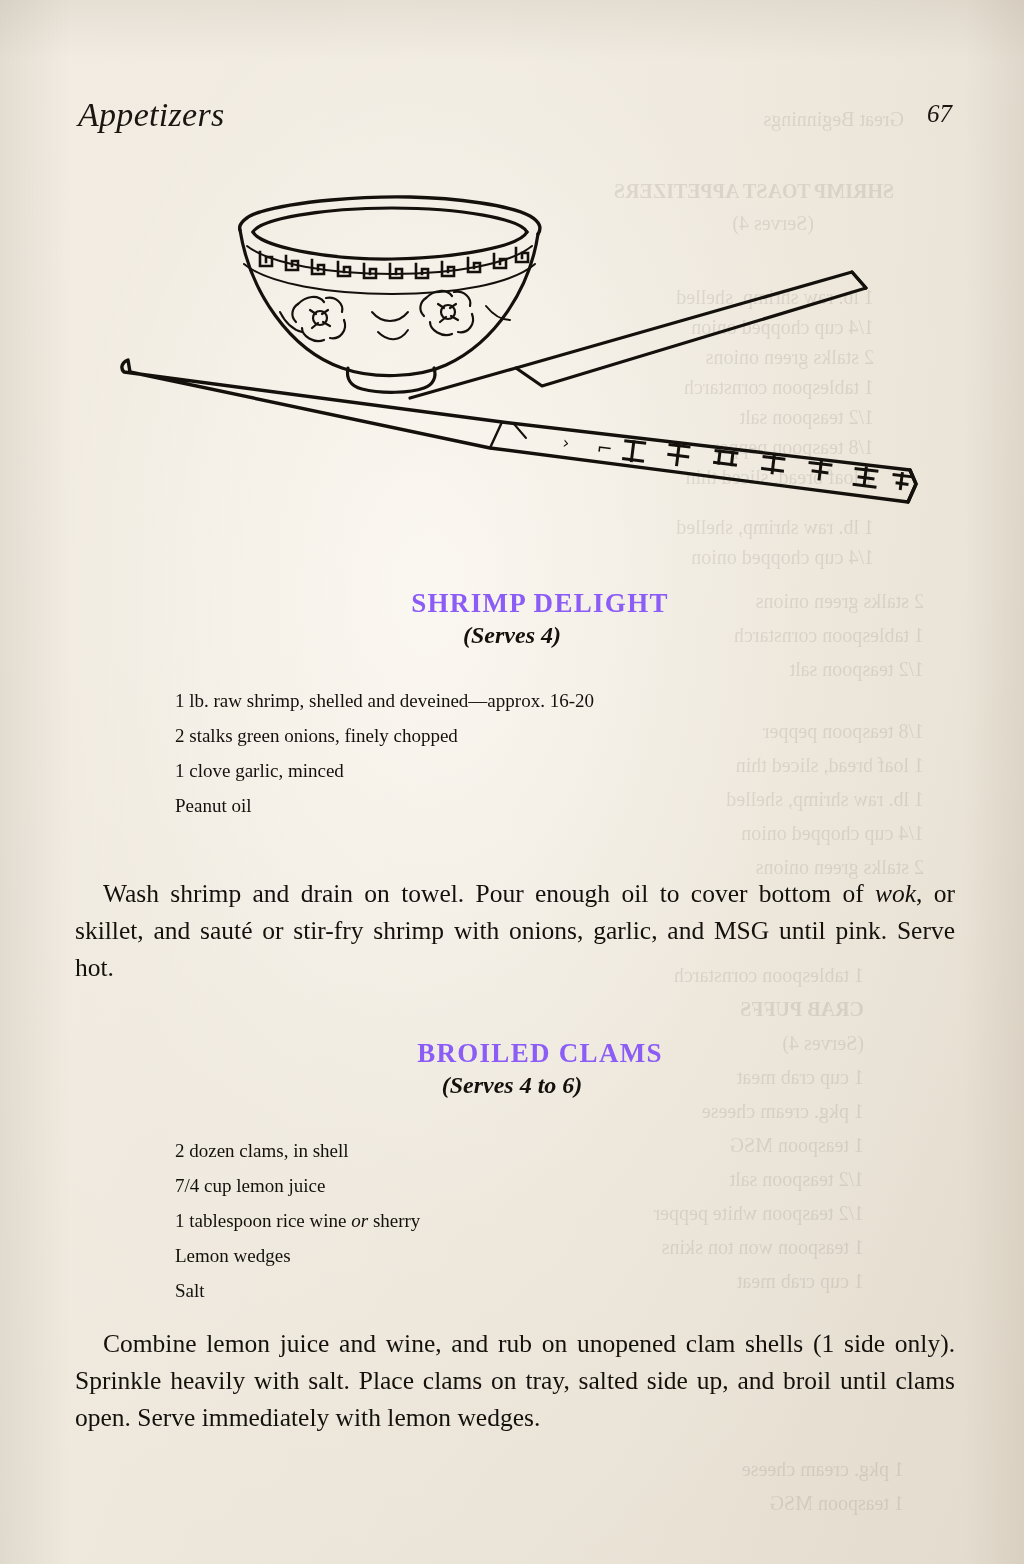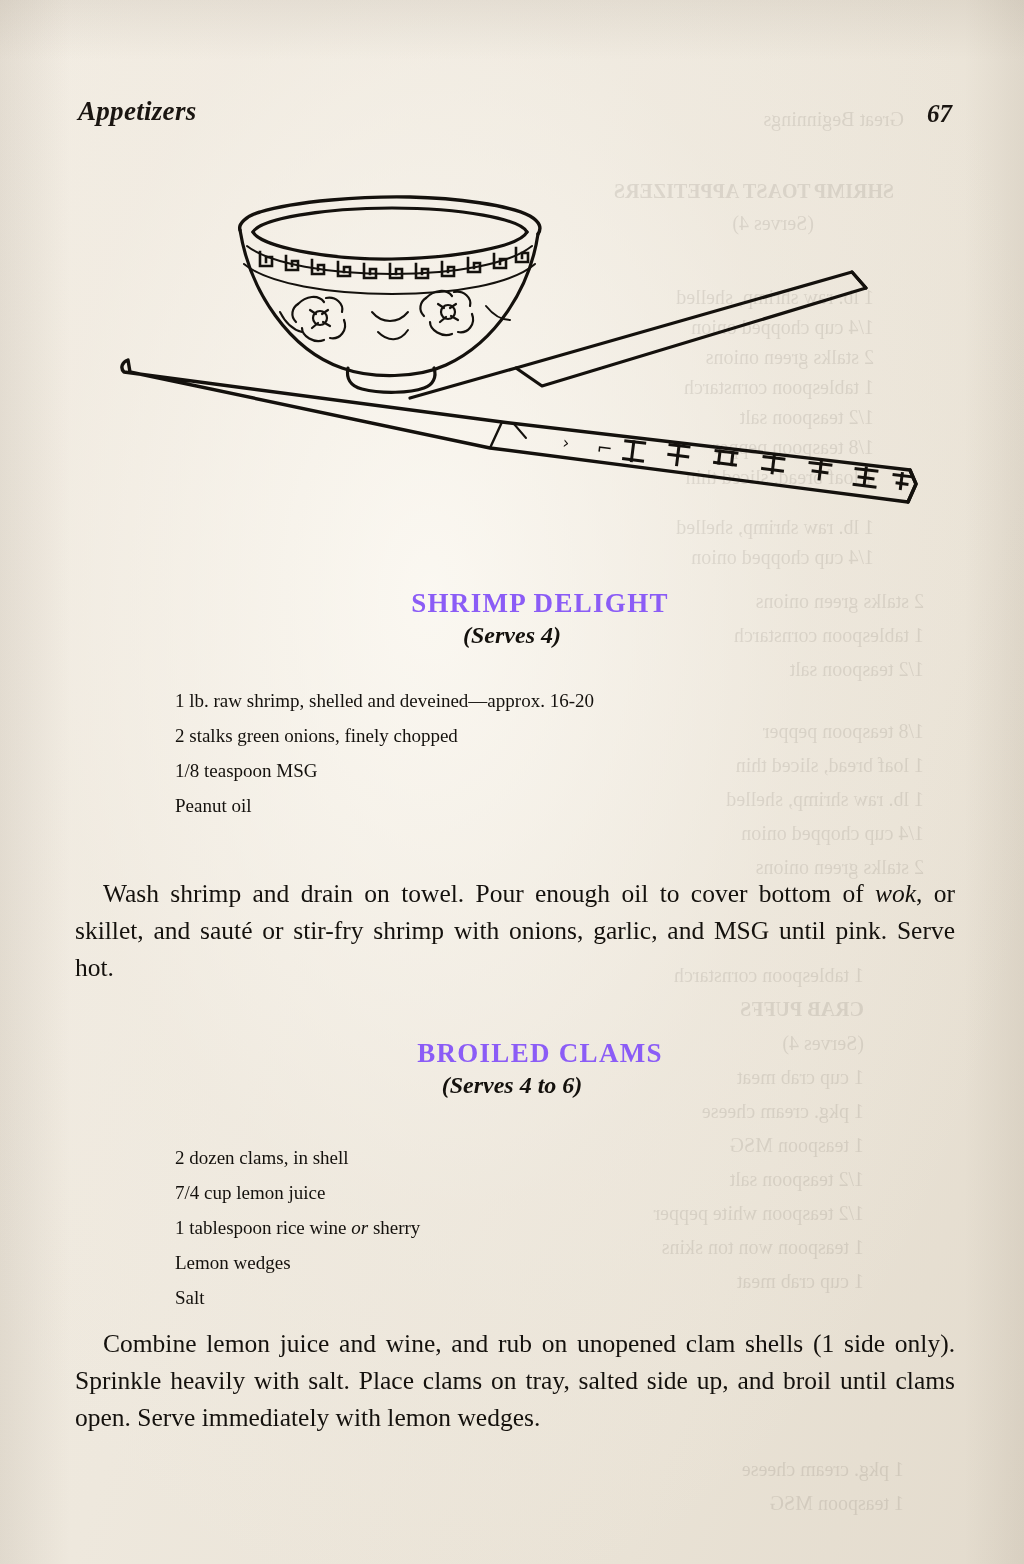--- a/index.html
+++ b/index.html
@@ -59,31 +59,31 @@
     width: 1024px;
     height: 1564px;
   }
 
   
   .runhead {
     position: absolute;
     top: 96px;
     left: 78px;
     font-style: italic;
-    font-weight: bold;
-    font-size: 27px;
+    font-weight: normal;
+    font-size: 34px;
     letter-spacing: 0.3px;
     color: #1a1511;
   }
   .folio {
     position: absolute;
     top: 100px;
     right: 72px;
     font-style: italic;
-    font-weight: bold;
+    font-weight: normal;
     font-size: 25px;
     color: #1a1511;
   }
 
   
   .illustration {
     position: absolute;
     top: 172px;
     left: 110px;
     width: 830px;
@@ -137,21 +137,21 @@
     font-style: italic;
   }
 
   #r1-title { top: 588px; }
   #r1-serves { top: 622px; }
   #r1-ings { top: 683px; }
   #r1-method { top: 875px; }
 
   #r2-title { top: 1038px; }
   #r2-serves { top: 1072px; }
-  #r2-ings { top: 1133px; margin-top: 7px; }
+  #r2-ings { top: 1133px; }
   #r2-method { top: 1325px; }
 </style>
 </head>
 <body>
 
 <div class="page"></div>
 
 <div class="bleed" aria-hidden="true">
   <div class="bl" style="left:120px; top:104px;">Great Beginnings</div>
   <div class="bl" style="left:130px; top:176px; font-weight:bold;">SHRIMP TOAST APPETIZERS</div>
@@ -303,21 +303,21 @@
         </g>
       </g>
     </svg>
   </div>
 
   <div class="recipe-title" id="r1-title">SHRIMP DELIGHT</div>
   <div class="recipe-serves" id="r1-serves">(Serves 4)</div>
   <div class="ingredients" id="r1-ings">
     <div>1 lb. raw shrimp, shelled and deveined—approx. 16-20</div>
     <div>2 stalks green onions, finely chopped</div>
-    <div>1/8 teaspoon MSG</div>
+    <div>1 clove garlic, minced</div>
     <div>Peanut  oil</div>
   </div>
   <div class="method" id="r1-method"><span>Wash shrimp and drain on towel. Pour enough oil to cover bottom of </span><i>wok</i><span>, or skillet, and sauté or stir-fry shrimp with onions, garlic, and MSG until pink. Serve hot.</span></div>
 
   <div class="recipe-title" id="r2-title">BROILED CLAMS</div>
   <div class="recipe-serves" id="r2-serves">(Serves 4 to 6)</div>
   <div class="ingredients" id="r2-ings">
     <div>2 dozen clams, in shell</div>
     <div>7/4 cup lemon juice</div>
     <div><span>1 tablespoon rice wine <i>or</i> sherry</span></div>

